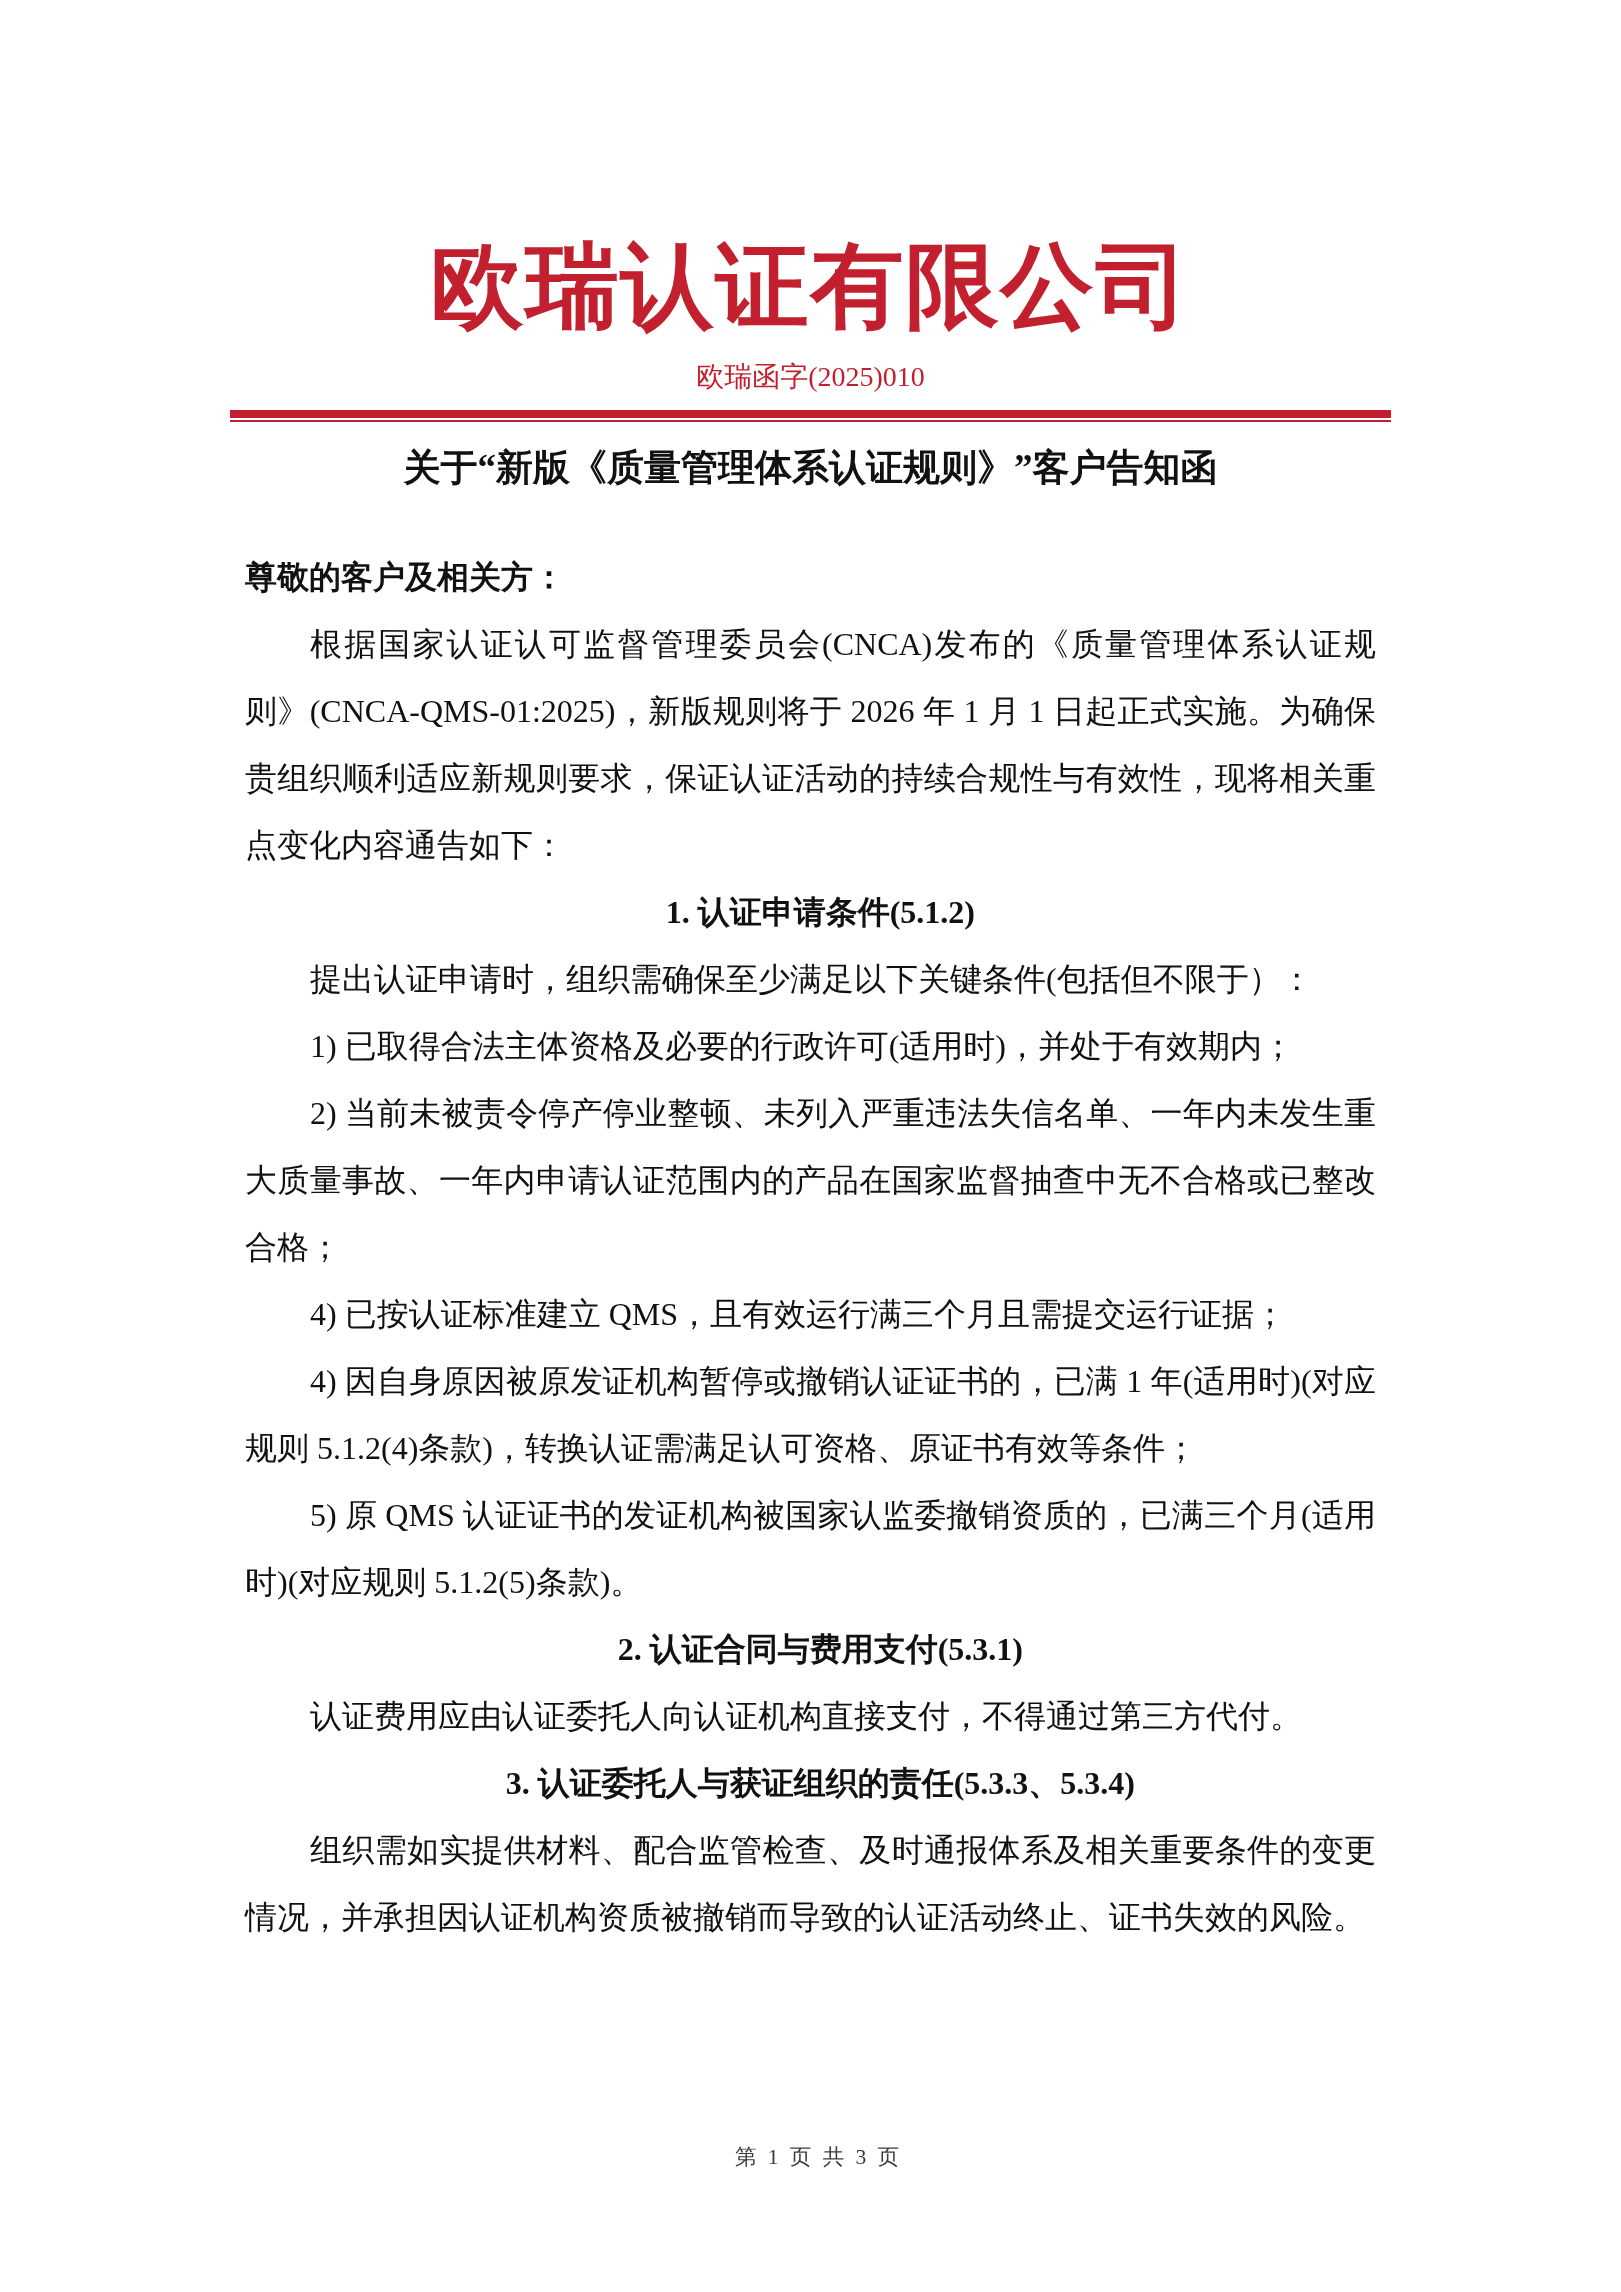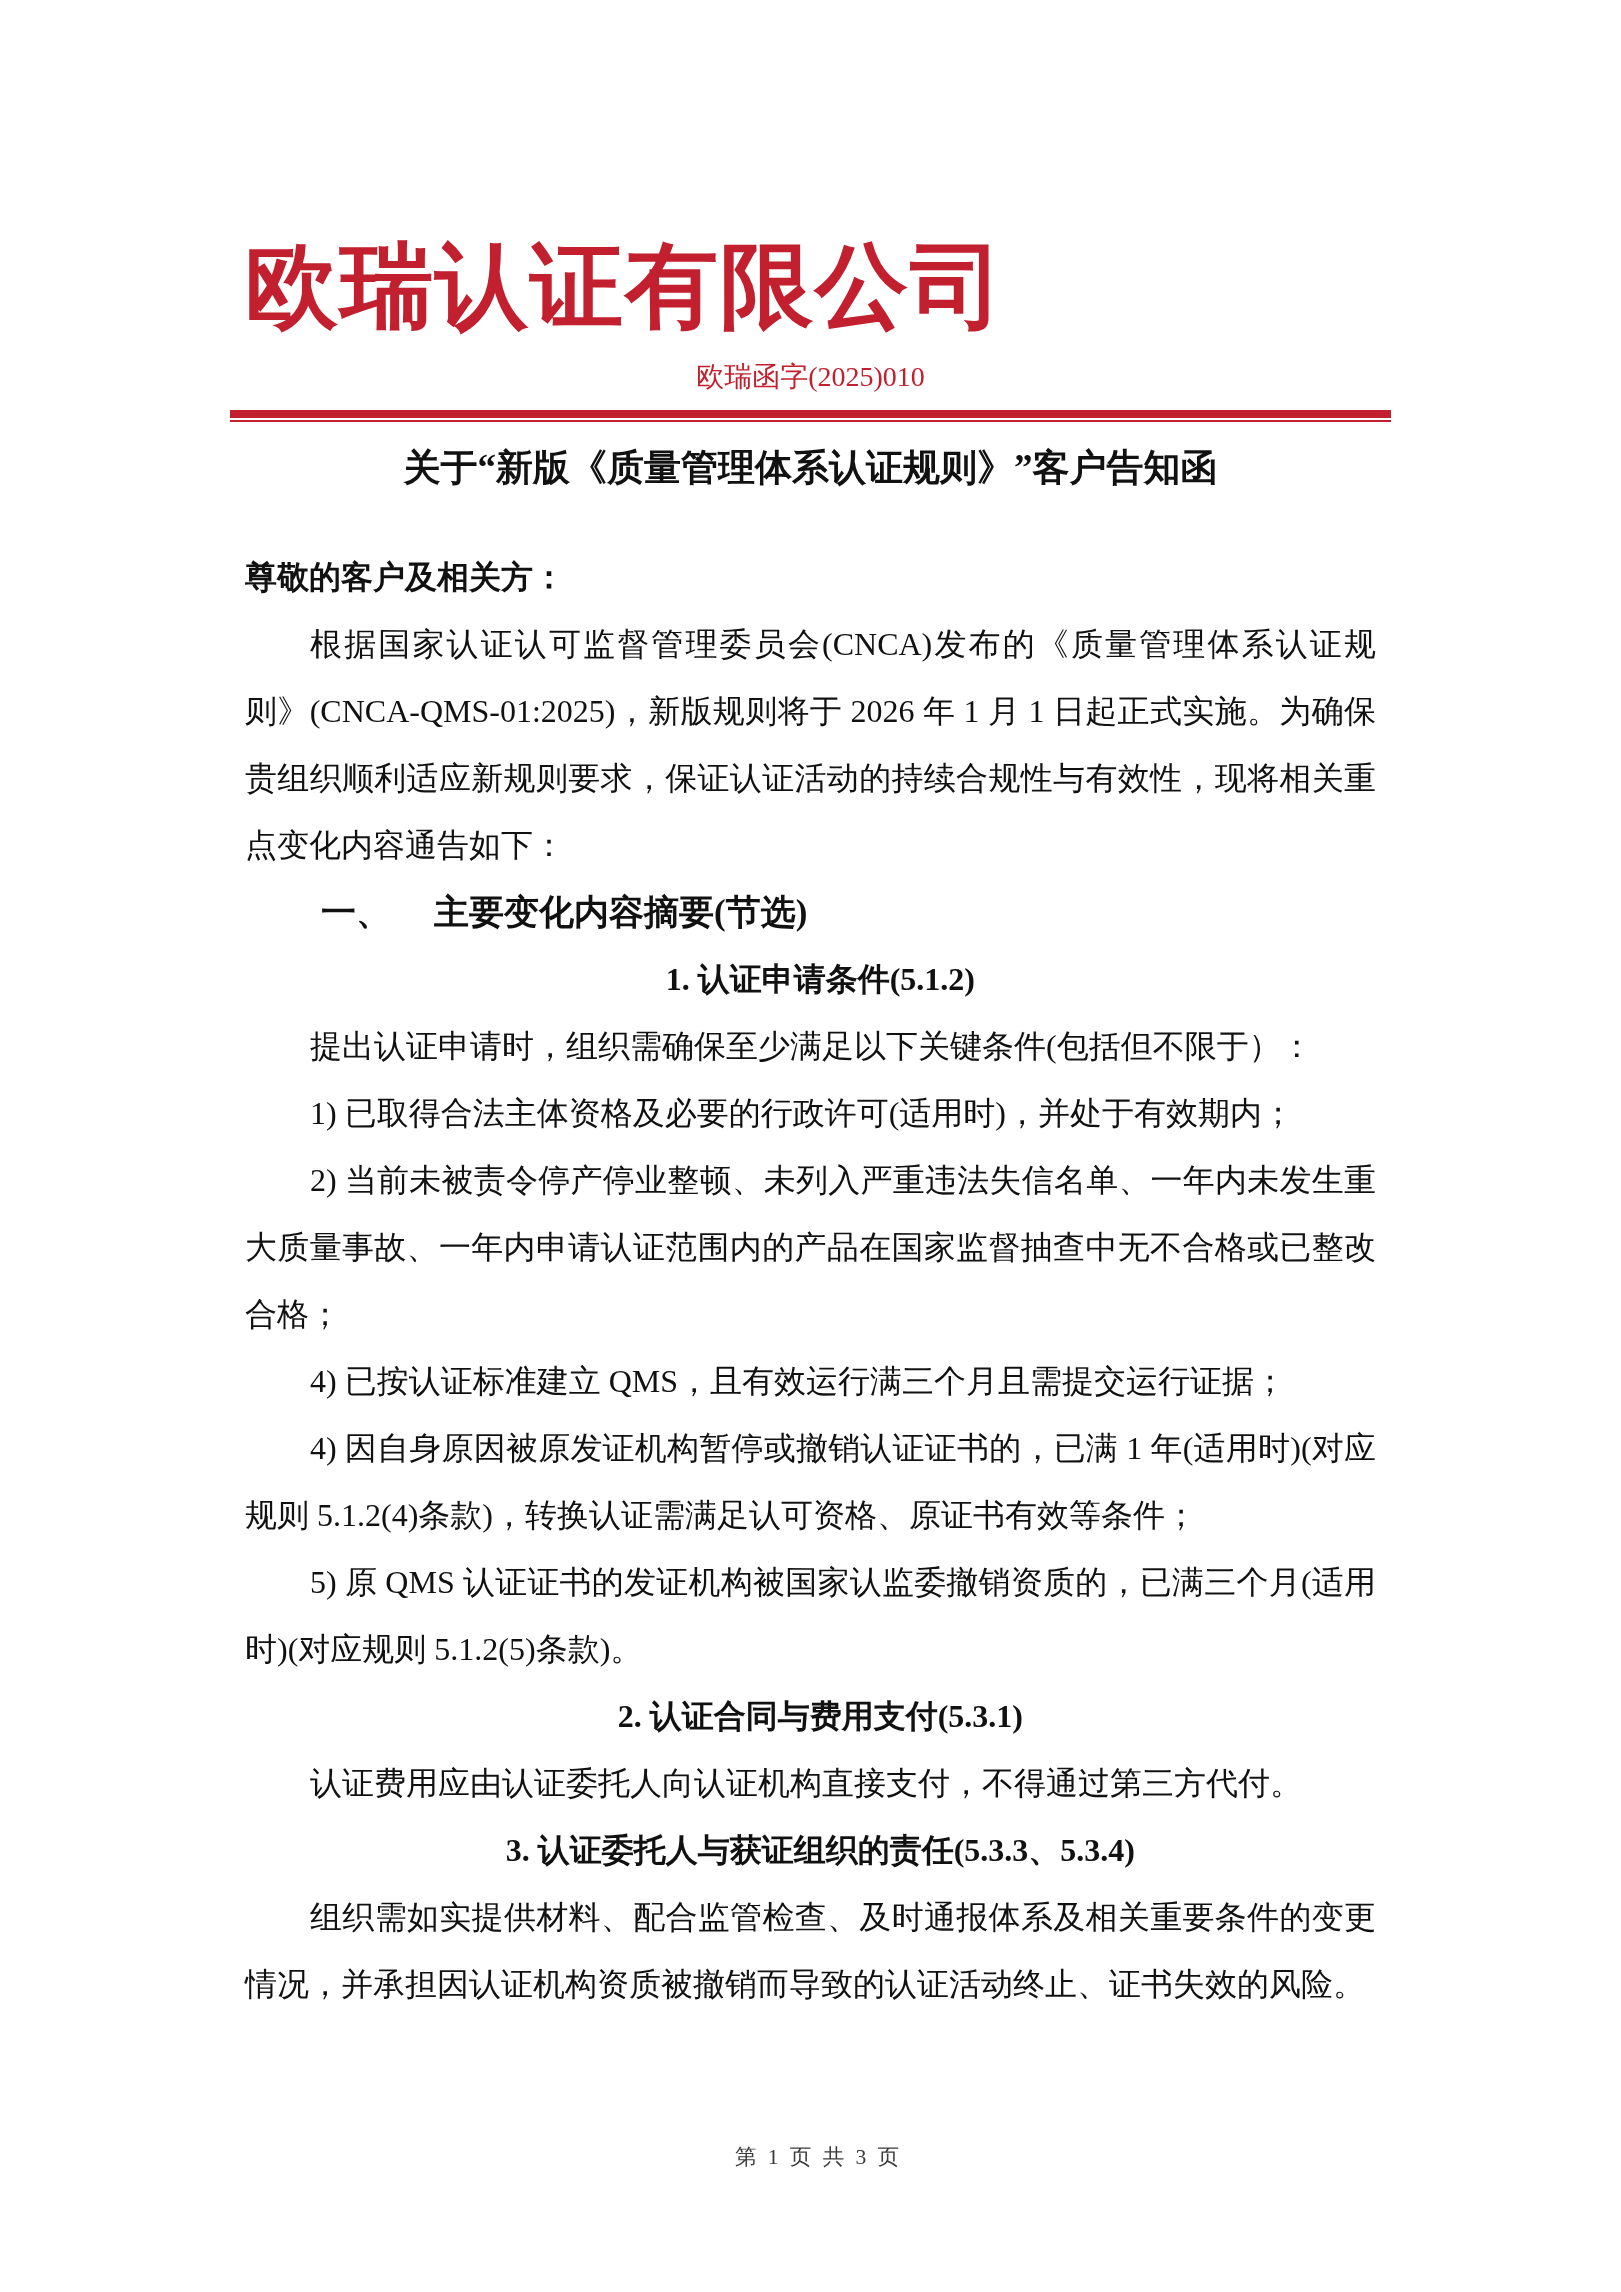--- a/index.html
+++ b/index.html
@@ -14,21 +14,21 @@
     background:#ffffff;
     font-family:"Liberation Serif","DejaVu Serif",serif;
     color:var(--ink);
     overflow:hidden;
   }
   .content{
     padding:0 245px;
   }
   .company-name{
     margin:238px 0 0 0;
-    text-align:left;
+    text-align:center;
     color:var(--red);
     font-size:93px;
     line-height:1.06;
     font-weight:700;
     letter-spacing:2px;
     white-space:nowrap;
   }
   .doc-number{
     margin-top:23.5px;
     text-align:center;
@@ -108,23 +108,20 @@
     </header>
 
     <h2 class="letter-title">关于“新版《质量管理体系认证规则》”客户告知函</h2>
 
     <main class="body-flow">
 
       <p class="salutation">尊敬的客户及相关方：</p>
 
       <p class="para">根据国家认证认可监督管理委员会(CNCA)发布的《质量管理体系认证规则》(CNCA-QMS-01:2025)，新版规则将于 2026 年 1 月 1 日起正式实施。为确保贵组织顺利适应新规则要求，保证认证活动的持续合规性与有效性，现将相关重点变化内容通告如下：</p>
 
-      <h3 class="section-heading">
-        <span class="section-num">一、</span><span>主要变化内容摘要(节选)</span>
-      </h3>
 
       <h4 class="subsection-heading">1. 认证申请条件(5.1.2)</h4>
 
       <p class="para">提出认证申请时，组织需确保至少满足以下关键条件(包括但不限于）：</p>
       <p class="para">1) 已取得合法主体资格及必要的行政许可(适用时)，并处于有效期内；</p>
       <p class="para">2) 当前未被责令停产停业整顿、未列入严重违法失信名单、一年内未发生重大质量事故、一年内申请认证范围内的产品在国家监督抽查中无不合格或已整改合格；</p>
       <p class="para">4) 已按认证标准建立 QMS，且有效运行满三个月且需提交运行证据；</p>
       <p class="para">4) 因自身原因被原发证机构暂停或撤销认证证书的，已满 1 年(适用时)(对应规则 5.1.2(4)条款)，转换认证需满足认可资格、原证书有效等条件；</p>
       <p class="para">5) 原 QMS 认证证书的发证机构被国家认监委撤销资质的，已满三个月(适用时)(对应规则 5.1.2(5)条款)。</p>
 

